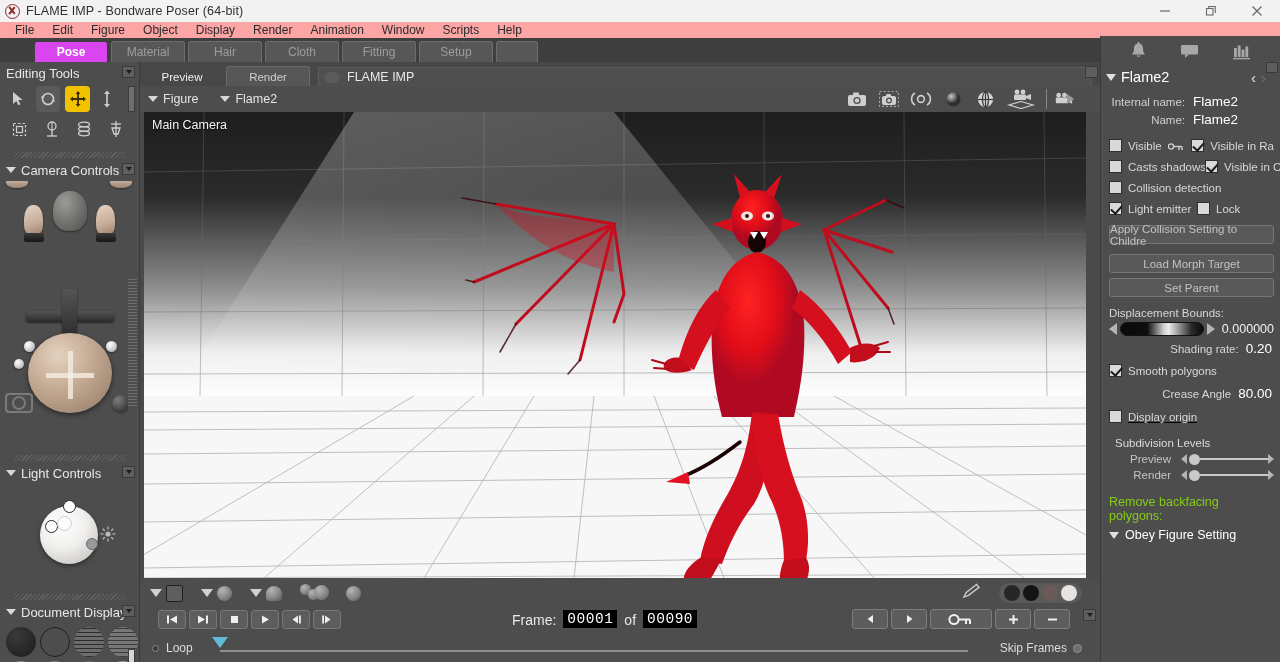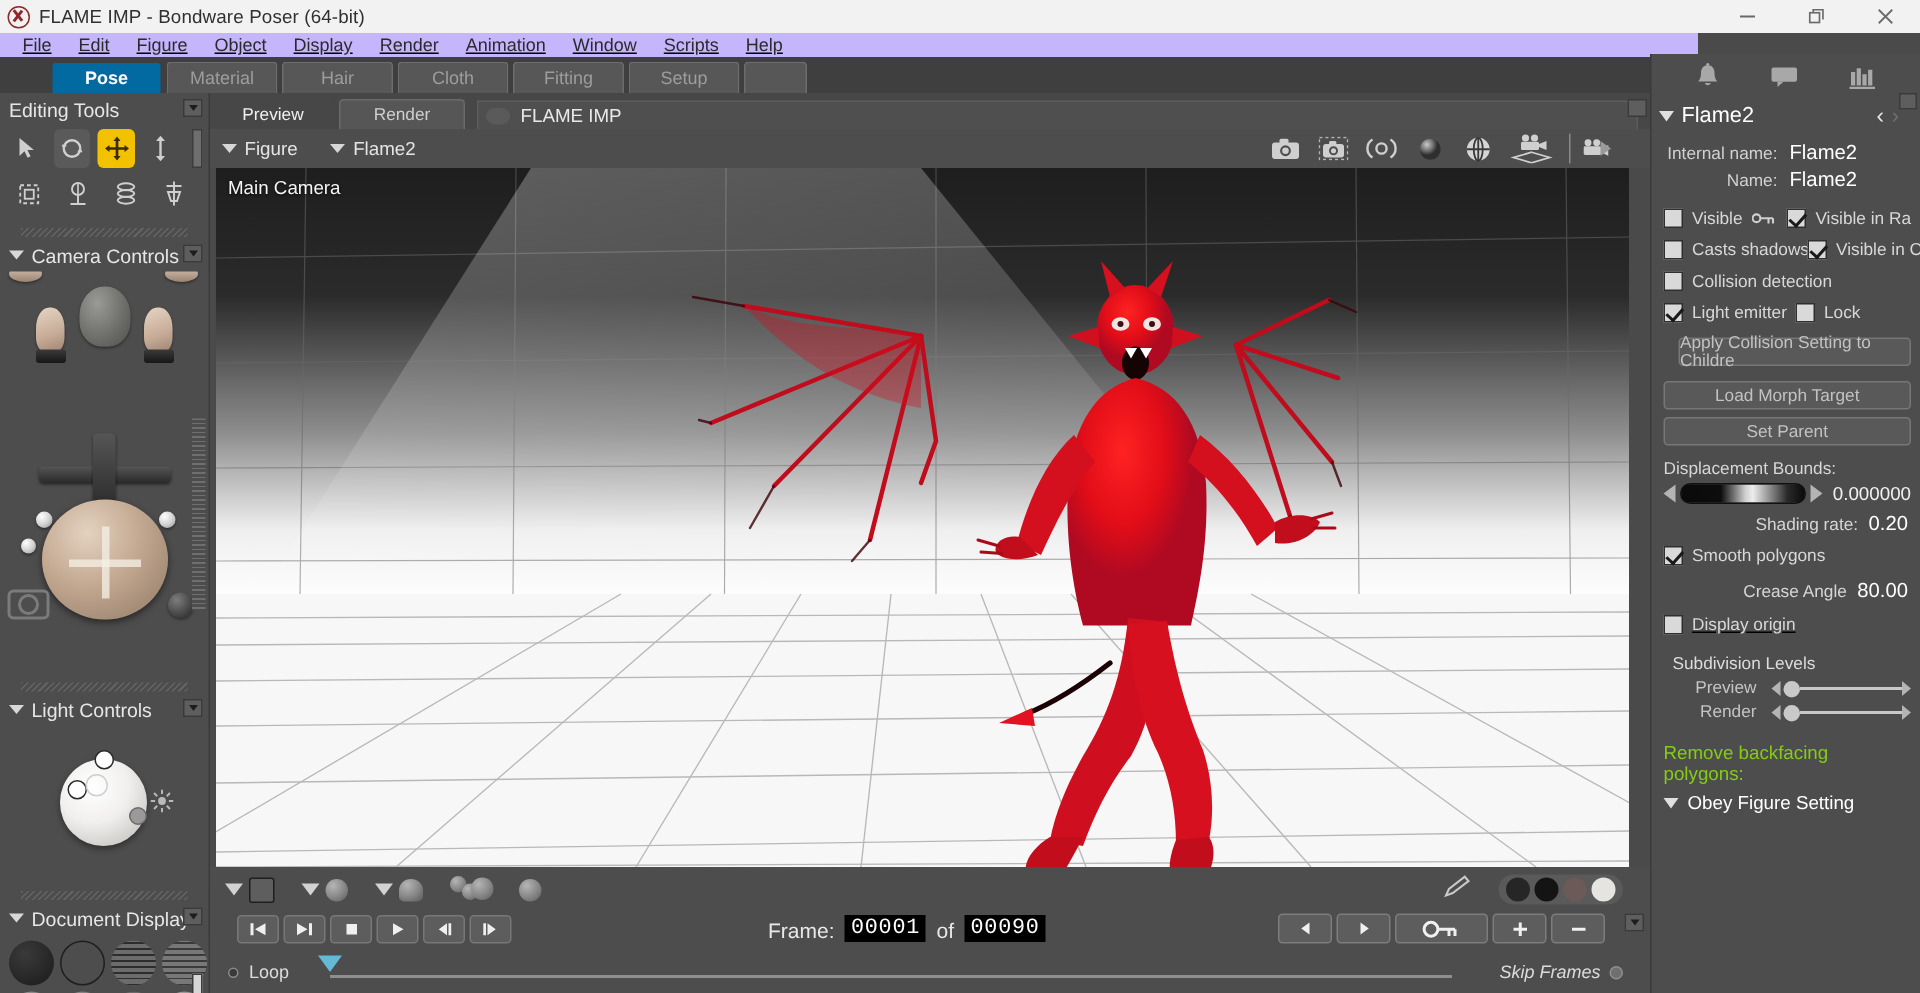--- a/index.html
+++ b/index.html
@@ -31,41 +31,41 @@
   .tb-title { font-size: 12.5px; color: #303030; letter-spacing: .1px; }
   .tb-winbtns { position: absolute; right: 0; top: 0; height: 22px; display: flex; }
   .tb-btn {
     width: 46px; height: 22px; display: flex; align-items: center; justify-content: center;
     color: #6a6a6a;
   }
   .tb-btn svg { display: block; }
 
   
   .menubar {
-    position: absolute; top: 22px; left: 0; width: 1132px; height: 16px;
-    background: #c4b5fd; display: flex; align-items: center; padding-left: 6px; text-decoration: underline;
+    position: absolute; top: 22px; left: 0; width: 1280px; height: 16px;
+    background: #fca5a5; display: flex; align-items: center; padding-left: 6px;
   }
   .menu-item {
     font-size: 12px; color: #2b2b2b; padding: 0 9px; line-height: 16px; white-space: nowrap;
   }
 
   
   .roomtabs {
     position: absolute; top: 38px; left: 0; width: 1280px; height: 24px;
     background: #3f3f3f; display: flex; align-items: flex-end;
   }
   .roomtab {
     height: 21px; min-width: 74px; margin-right: 3px;
     background: #575757; border: 1px solid #6d6d6d; border-bottom: none;
     border-radius: 3px 3px 0 0;
     display: flex; align-items: center; justify-content: center;
     font-size: 12px; color: #9d9d9d;
   }
   .roomtab:first-child { margin-left: 34px; }
-  .roomtab.active { background: #0369a1; color: #ffffff; font-weight: bold; border-color: #3f3f3f; }
+  .roomtab.active { background: #d946ef; color: #ffffff; font-weight: bold; border-color: #3f3f3f; }
   .roomtab.blank { min-width: 42px; color: transparent; }
 
   
   .leftpanel {
     position: absolute; top: 62px; left: 0; width: 140px; height: 600px;
     background: #4d4d4d; border-right: 1px solid #3a3a3a;
     overflow: hidden;
   }
   .lp-section-head {
     height: 22px; display: flex; align-items: center; padding-left: 6px;
@@ -303,21 +303,21 @@
     margin-left: 12px; margin-right: 7px;
   }
   .loop-label { font-size: 12px; color: #dcdcdc; }
   .playhead {
     position: absolute; left: 72px; top: 3px; width: 0; height: 0;
     border-left: 8px solid transparent; border-right: 8px solid transparent; border-top: 11px solid #63b9d6;
   }
   .timeline-track {
     position: absolute; left: 80px; right: 132px; top: 16px; height: 2px; background: #8f8f8f;
   }
-  .skip-wrap { position: absolute; right: 18px; display: flex; align-items: center; gap: 6px; font-style: italic; }
+  .skip-wrap { position: absolute; right: 18px; display: flex; align-items: center; gap: 6px; }
   .skip-label { font-size: 12px; color: #dcdcdc; }
   .skip-dot { width: 9px; height: 9px; border-radius: 50%; background: #6f6f6f; border: 1px solid #909090; }
 
   
   .rightpanel {
     position: absolute; top: 36px; left: 1100px; width: 180px; height: 626px;
     background: #4d4d4d; border-left: 1px solid #3a3a3a;
   }
   .rp-icons { height: 30px; display: flex; align-items: center; justify-content: space-around; padding: 0 12px; }
   .rp-icon { color: #a8a8a8; display: flex; align-items: center; }
@@ -364,21 +364,21 @@
     border: solid #1a1a1a; border-width: 0 2px 2px 0; transform: rotate(42deg);
   }
   .cb-label { font-size: 11.5px; color: #d8d8d8; white-space: nowrap; }
   .key-glyph { margin-left: 6px; color: #cfcfcf; }
 
   .rp-btn {
     height: 19px; background: #595959; border: 1px solid #777777; border-radius: 3px;
     display: flex; align-items: center; justify-content: center;
     font-size: 11.5px; color: #c2c2c2; margin-top: 6px;
   }
-  .rp-btn.indent { margin-left: 10px; }
+  .rp-btn.indent { }
   .rp-btn.wide2 { margin-left: 0; }
 
   .sec-label { font-size: 11.5px; color: #d6d6d6; margin-top: 10px; }
   .slider-row { display: flex; align-items: center; margin-top: 3px; }
   .sl-arrow-l { width: 0; height: 0; border-top: 6px solid transparent; border-bottom: 6px solid transparent; border-right: 8px solid #b4b4b4; }
   .sl-arrow-r { width: 0; height: 0; border-top: 6px solid transparent; border-bottom: 6px solid transparent; border-left: 8px solid #b4b4b4; }
   .sl-track {
     height: 14px; width: 84px; margin: 0 3px; border: 1px solid #111;
     background: linear-gradient(90deg, #0a0a0a 0%, #0d0d0d 32%, #cfcfcf 52%, #ededed 58%, #2a2a2a 86%, #0a0a0a 100%);
     border-radius: 7px;

